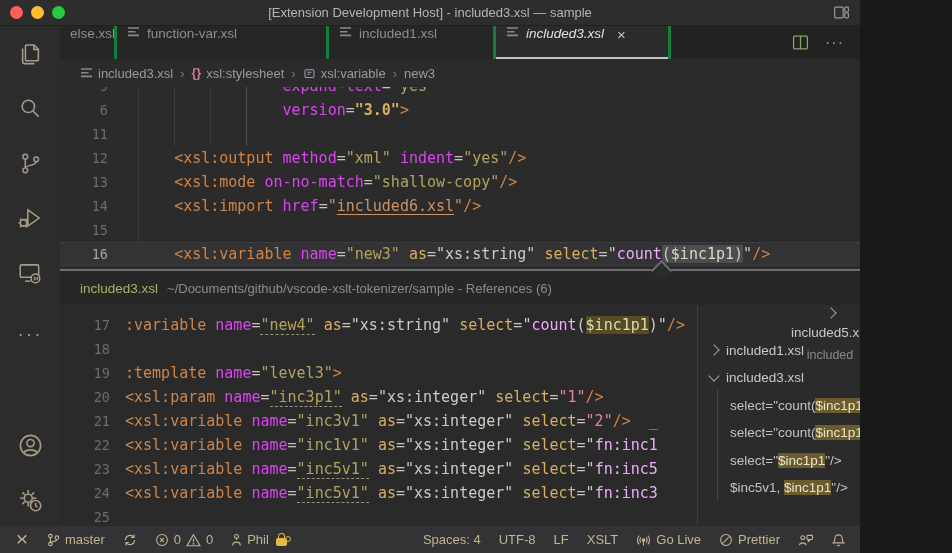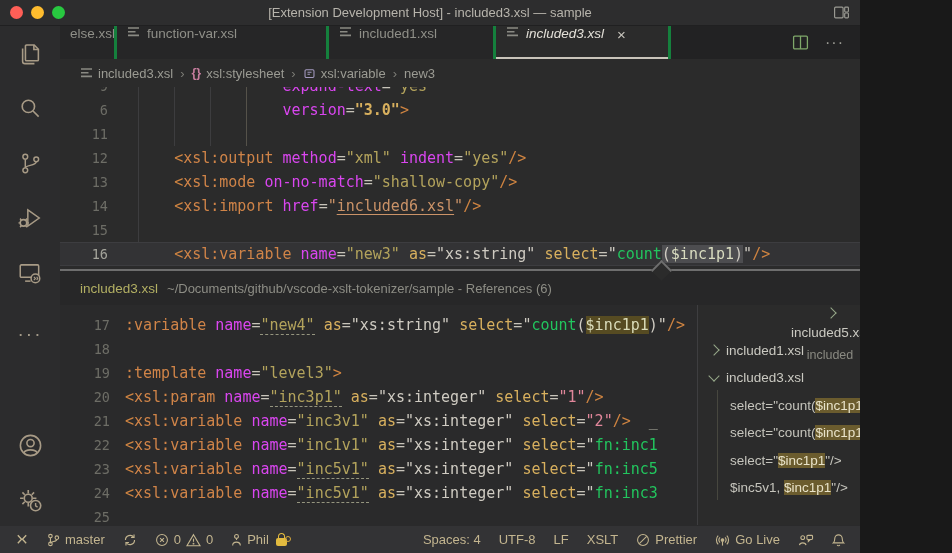--- a/index.html
+++ b/index.html
@@ -43,21 +43,21 @@
     font-family:"DejaVu Sans Mono","Liberation Mono",monospace;font-size:15px;color:#cfcbc2;}
   .cline .ln{position:absolute;left:0;top:0;width:48px;text-align:right;color:#6d6d66;font-size:13.5px;
     font-family:"DejaVu Sans Mono",monospace;}
   .cline .ctext{position:absolute;top:0;white-space:pre;}
   .cline.current{background:#333335;box-shadow:inset 0 1px 0 #3d3d40,inset 0 -1px 0 #3d3d40;}
   .cline.current .ln{color:#a5a59c;}
   .guide{position:absolute;width:1px;background:#3d3d3f;}
   .guide.active{background:#56524433;background:#55524a;}
   
   .tk-tag{color:#d08448}.tk-attr{color:#d946ef}.tk-attrY{color:#d8b05e}.tk-val{color:#b3a35c}
-  .tk-type{color:#cfcbc2}.tk-fn{color:#22c55e}.tk-punct{color:#cf8441}.tk-eq{color:#c8c4ba}
+  .tk-type{color:#cfcbc2}.tk-fn{color:#f0abfc}.tk-punct{color:#cf8441}.tk-eq{color:#c8c4ba}
   .tk-numv{color:#e2879b}.tk-link{color:#cb9368}.tk-u{text-decoration:underline;text-underline-offset:3px;}
   .tk-var{color:#d9dcc0}.tk-hlb{background:#4d4d50;}
   .tk-ref{background:#564b22;color:#dadcba;}
   .tk-ghost{color:#9b9b8e}.tk-b{font-weight:bold;}
   .tk-dashed{border-bottom:1px dashed #95957f;}
   
   .ov-cap{position:absolute;right:0;top:76px;width:18px;height:4px;background:#a98a66;z-index:7;}
   .ov-green{position:absolute;right:5px;top:80px;width:6px;height:116px;background:#79a369;z-index:7;}
   
   .peek{position:absolute;left:0;right:0;top:182px;height:256px;border-top:2px solid #6e6e6e;border-bottom:1px solid #6e6e6e;background:#2a2a2b;z-index:5;}
@@ -375,40 +375,40 @@
         <span>UTF-8</span>
       </div>
       <div class="sitem">
         <span>LF</span>
       </div>
       <div class="sitem">
         <span>XSLT</span>
       </div>
       <div class="sitem">
         <span class="sico">
-          <svg width="14" height="14" viewBox="0 0 16 16" fill="none" stroke="currentColor" stroke-width="1.2">
-            <circle cx="8" cy="8" r="6.2"></circle>
-            <path d="M3.8 12.2 12.2 3.8"></path>
-          </svg>
-        </span>
-        <span>Prettier</span>
-      </div>
-      <div class="sitem">
-        <span class="sico">
           <svg width="15" height="14" viewBox="0 0 16 15" fill="none" stroke="currentColor" stroke-width="1.2">
             <circle cx="8" cy="7.5" r="1.4" fill="currentColor"></circle>
             <path d="M5.3 10.2a4 4 0 0 1 0-5.4M10.7 4.8a4 4 0 0 1 0 5.4"></path>
             <path d="M3.4 12.2a6.8 6.8 0 0 1 0-9.4M12.6 2.8a6.8 6.8 0 0 1 0 9.4"></path>
             <path d="M8 9v4.5"></path>
           </svg>
         </span>
         <span>Go Live</span>
       </div>
       <div class="sitem">
         <span class="sico">
+          <svg width="14" height="14" viewBox="0 0 16 16" fill="none" stroke="currentColor" stroke-width="1.2">
+            <circle cx="8" cy="8" r="6.2"></circle>
+            <path d="M3.8 12.2 12.2 3.8"></path>
+          </svg>
+        </span>
+        <span>Prettier</span>
+      </div>
+      <div class="sitem">
+        <span class="sico">
           <svg width="16" height="14" viewBox="0 0 17 15" fill="none" stroke="currentColor" stroke-width="1.2">
             <circle cx="5" cy="5" r="2"></circle>
             <path d="M1.5 13c.5-3.3 6.5-3.3 7 0"></path>
             <rect x="9.5" y="2.5" width="6" height="4.5" rx="1"></rect>
             <path d="M11 7v2l2-2"></path>
           </svg>
         </span>
       </div>
       <div class="sitem">
         <span class="sico">

